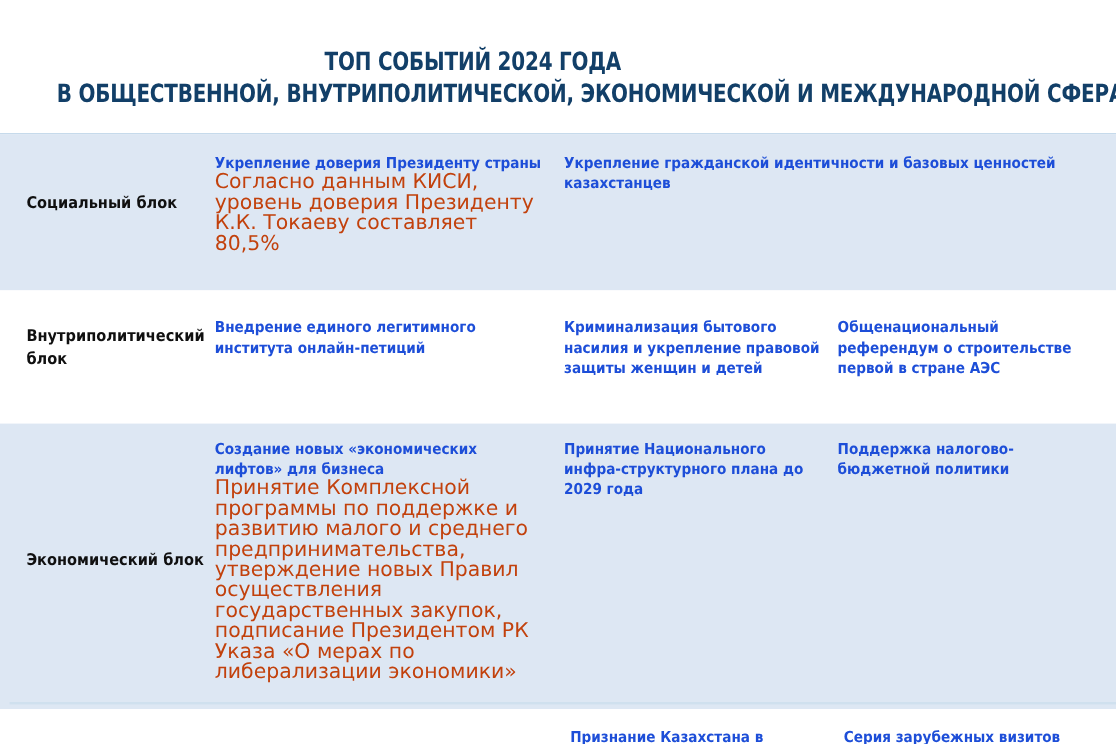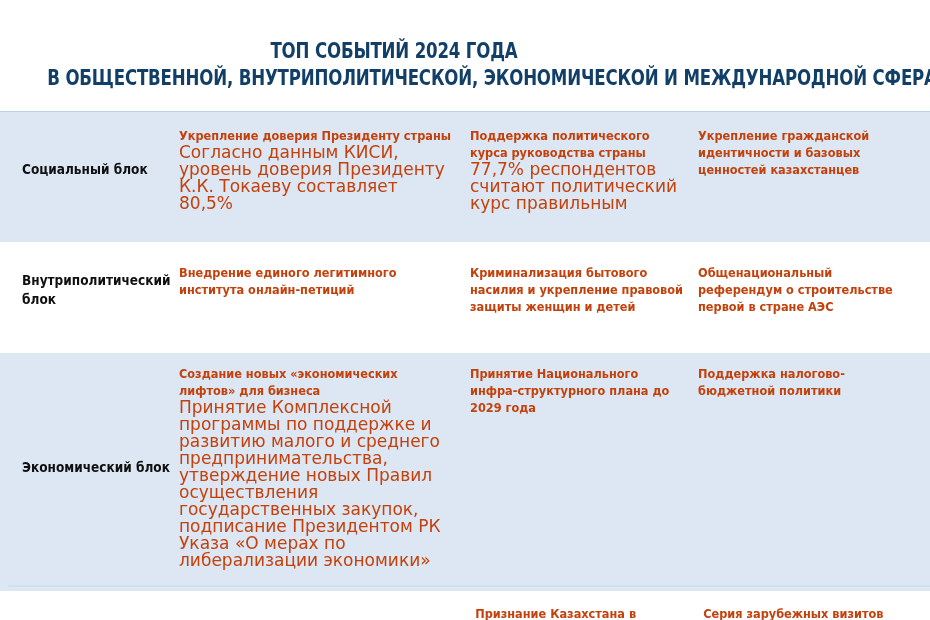--- a/index.html
+++ b/index.html
@@ -93,21 +93,21 @@
   }
   .cell.c1 { flex: 0 0 291px; }
   .cell.c2 { flex: 0 0 228px; }
   .cell.c3 { flex: 1 1 auto; padding-right: 16px; }
 
   .cell-head {
     font-family: "DejaVu Sans Condensed", "Liberation Sans Narrow", "Liberation Sans", sans-serif;
     font-weight: bold;
     font-size: 12.6px;
     line-height: 17px;
-    color: #c2410c;
+    color: #1d4ed8;
     margin: 0;
   }
   .cell-sub {
     font-family: "DejaVu Sans", "Liberation Sans", sans-serif;
     font-size: 17px;
     line-height: 17px;
     color: #c2410c;
     margin: 0;
   }
   .cell-sub:empty { display: none; }
@@ -142,24 +142,20 @@
 
   <div class="table">
 
     <div class="row shaded row-1">
       <div class="row-label">Социальный блок</div>
       <div class="cells">
         <div class="cell c1">
           <p class="cell-head">Укрепление доверия Президенту страны</p>
           <p class="cell-sub">Согласно данным КИСИ, уровень доверия Президенту К.К. Токаеву составляет 80,5%</p>
         </div>
-        <div class="cell c2">
-          <p class="cell-head">Поддержка политического курса руководства страны</p>
-          <p class="cell-sub">77,7% респондентов  считают политический курс правильным</p>
-        </div>
         <div class="cell c3">
           <p class="cell-head">Укрепление гражданской идентичности и базовых ценностей казахстанцев</p>
 
         </div>
       </div>
     </div>
 
     <div class="row plain row-2">
       <div class="row-label">Внутриполитический блок</div>
       <div class="cells">

